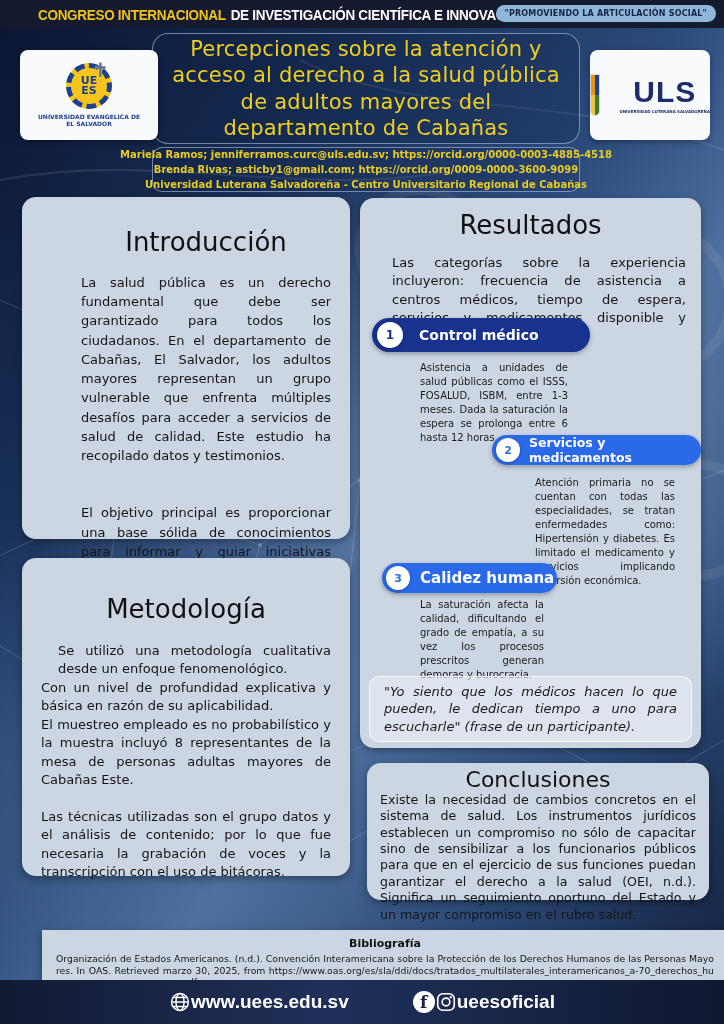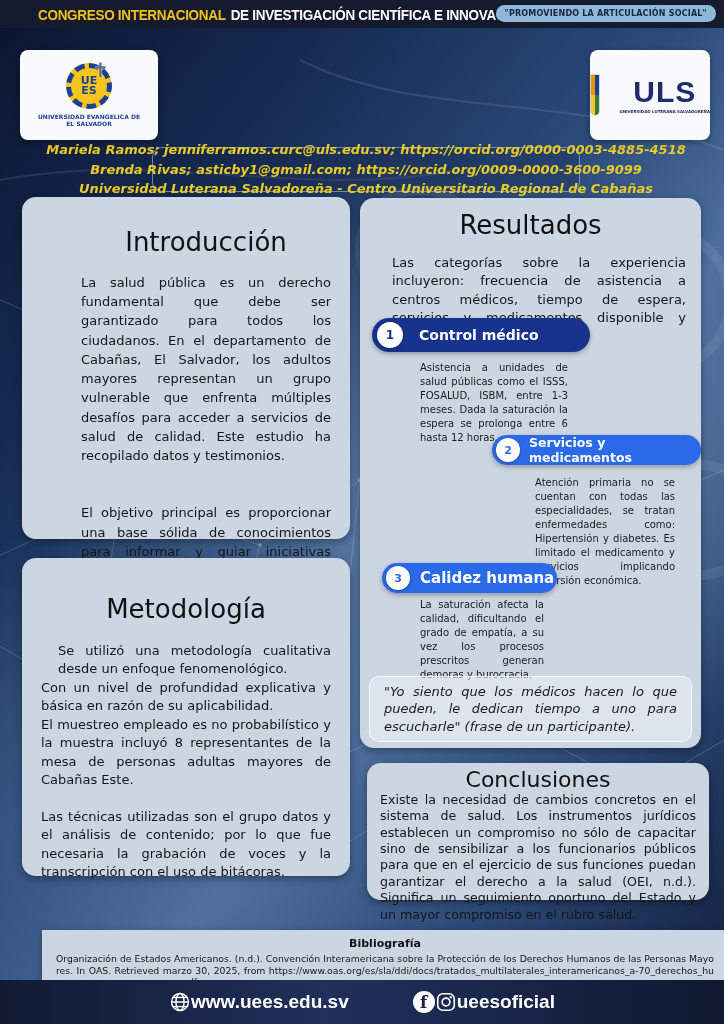--- a/index.html
+++ b/index.html
@@ -81,21 +81,21 @@
     color:#eecf1e; font-size:21px; font-weight:500; line-height:1.25;
     text-align:center; padding:0 14px; letter-spacing:.2px;
   }
   .authors-panel {
     position:absolute; left:152px; top:147px; width:428px; height:45px;
     border:1px solid rgba(176,199,226,.6); border-radius:10px;
     background:rgba(16,34,68,.22);
     display:flex; flex-direction:column; align-items:center; justify-content:center; z-index:3;
   }
   .authors-panel div {
-    color:#e8cb25; font-size:13px; font-style:italic; font-weight:bold;
+    color:#e8cb25; font-size:10px; font-weight:bold;
     line-height:1.5; white-space:nowrap;
   }
 
   
   .card {
     position:absolute; background:#ccd6e2; border-radius:14px; color:#161616;
     box-shadow:0 3px 8px rgba(0,0,0,.35); z-index:2;
   }
   .card h2 { font-weight:400; color:#111; text-align:center; }
 
@@ -221,20 +221,23 @@
     <div class="uees-sun">
       <div class="uees-abbr">
         <div>UE</div>
         <div>ES</div>
       </div>
       <span class="uees-cross">✝</span>
     </div>
     <div class="uees-org">UNIVERSIDAD EVANGELICA DE EL SALVADOR</div>
   </div>
 
+  <div class="title-panel">
+    <h1>Percepciones sobre la atención y acceso al derecho a la salud pública de adultos mayores del departamento de Cabañas</h1>
+  </div>
 
   <div class="authors-panel">
     <div>Mariela Ramos; jenniferramos.curc@uls.edu.sv; https://orcid.org/0000-0003-4885-4518</div>
     <div>Brenda Rivas; asticby1@gmail.com;  https://orcid.org/0009-0000-3600-9099</div>
     <div>Universidad Luterana Salvadoreña - Centro Universitario Regional de Cabañas</div>
   </div>
 
   <div class="logo-card logo-right">
     <div class="uls-shield">
       <i class="uls-q1"></i>

